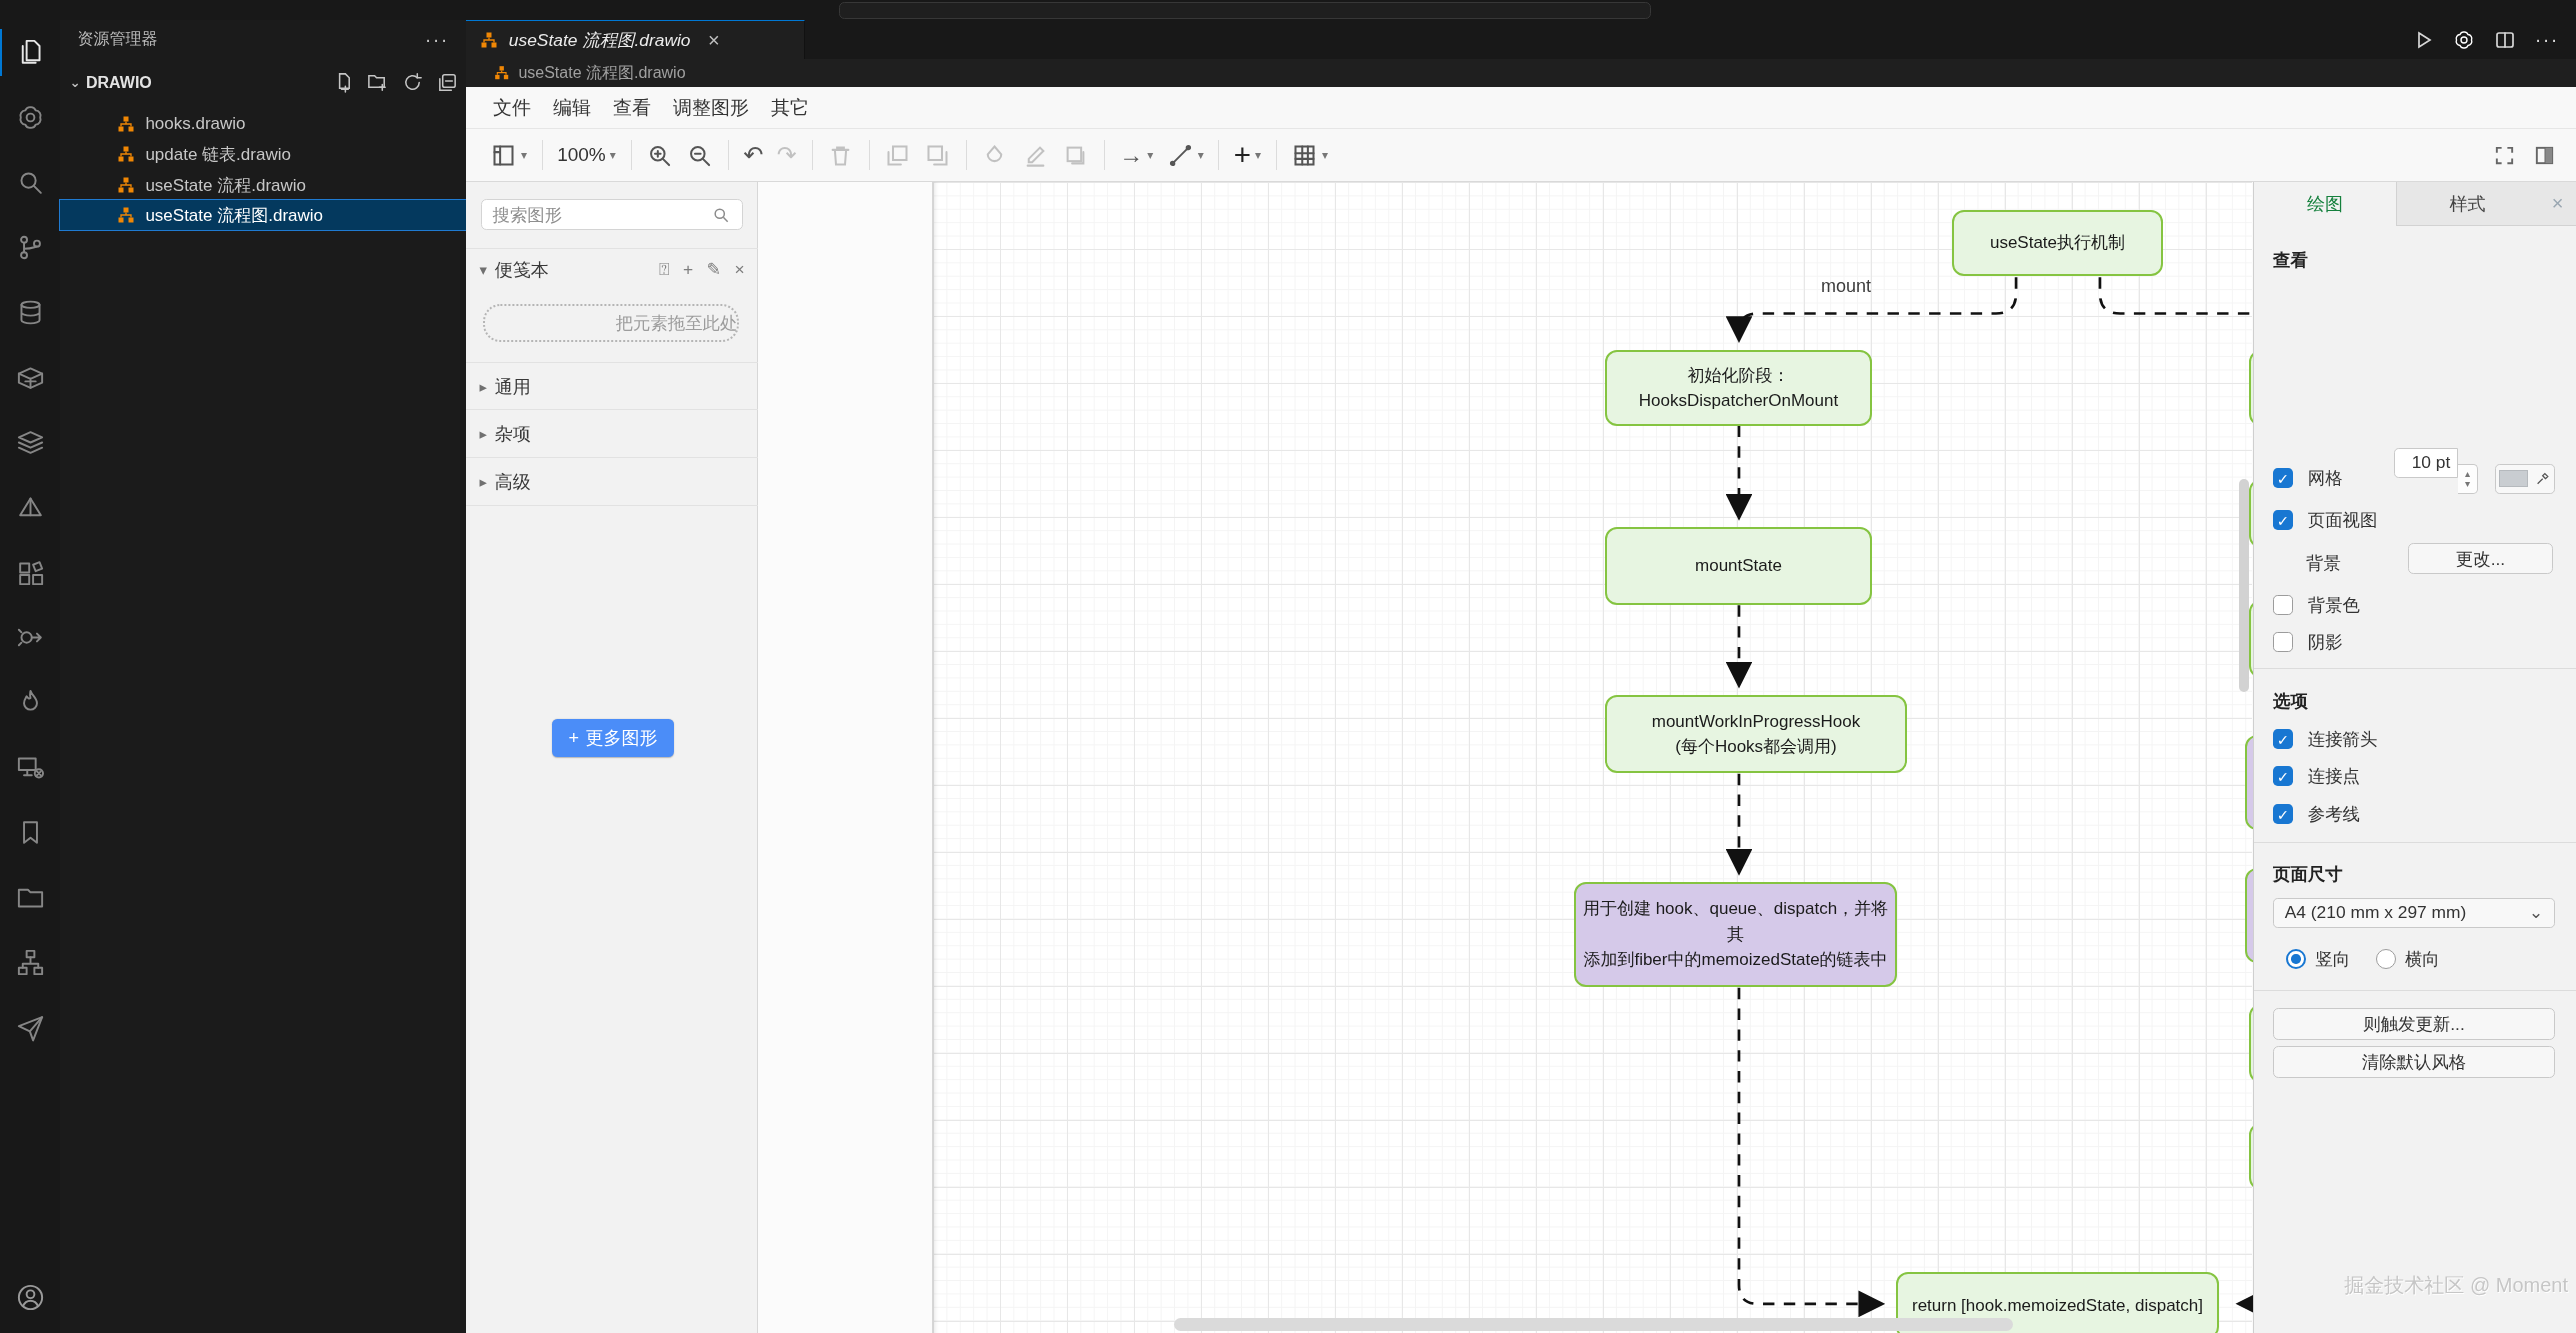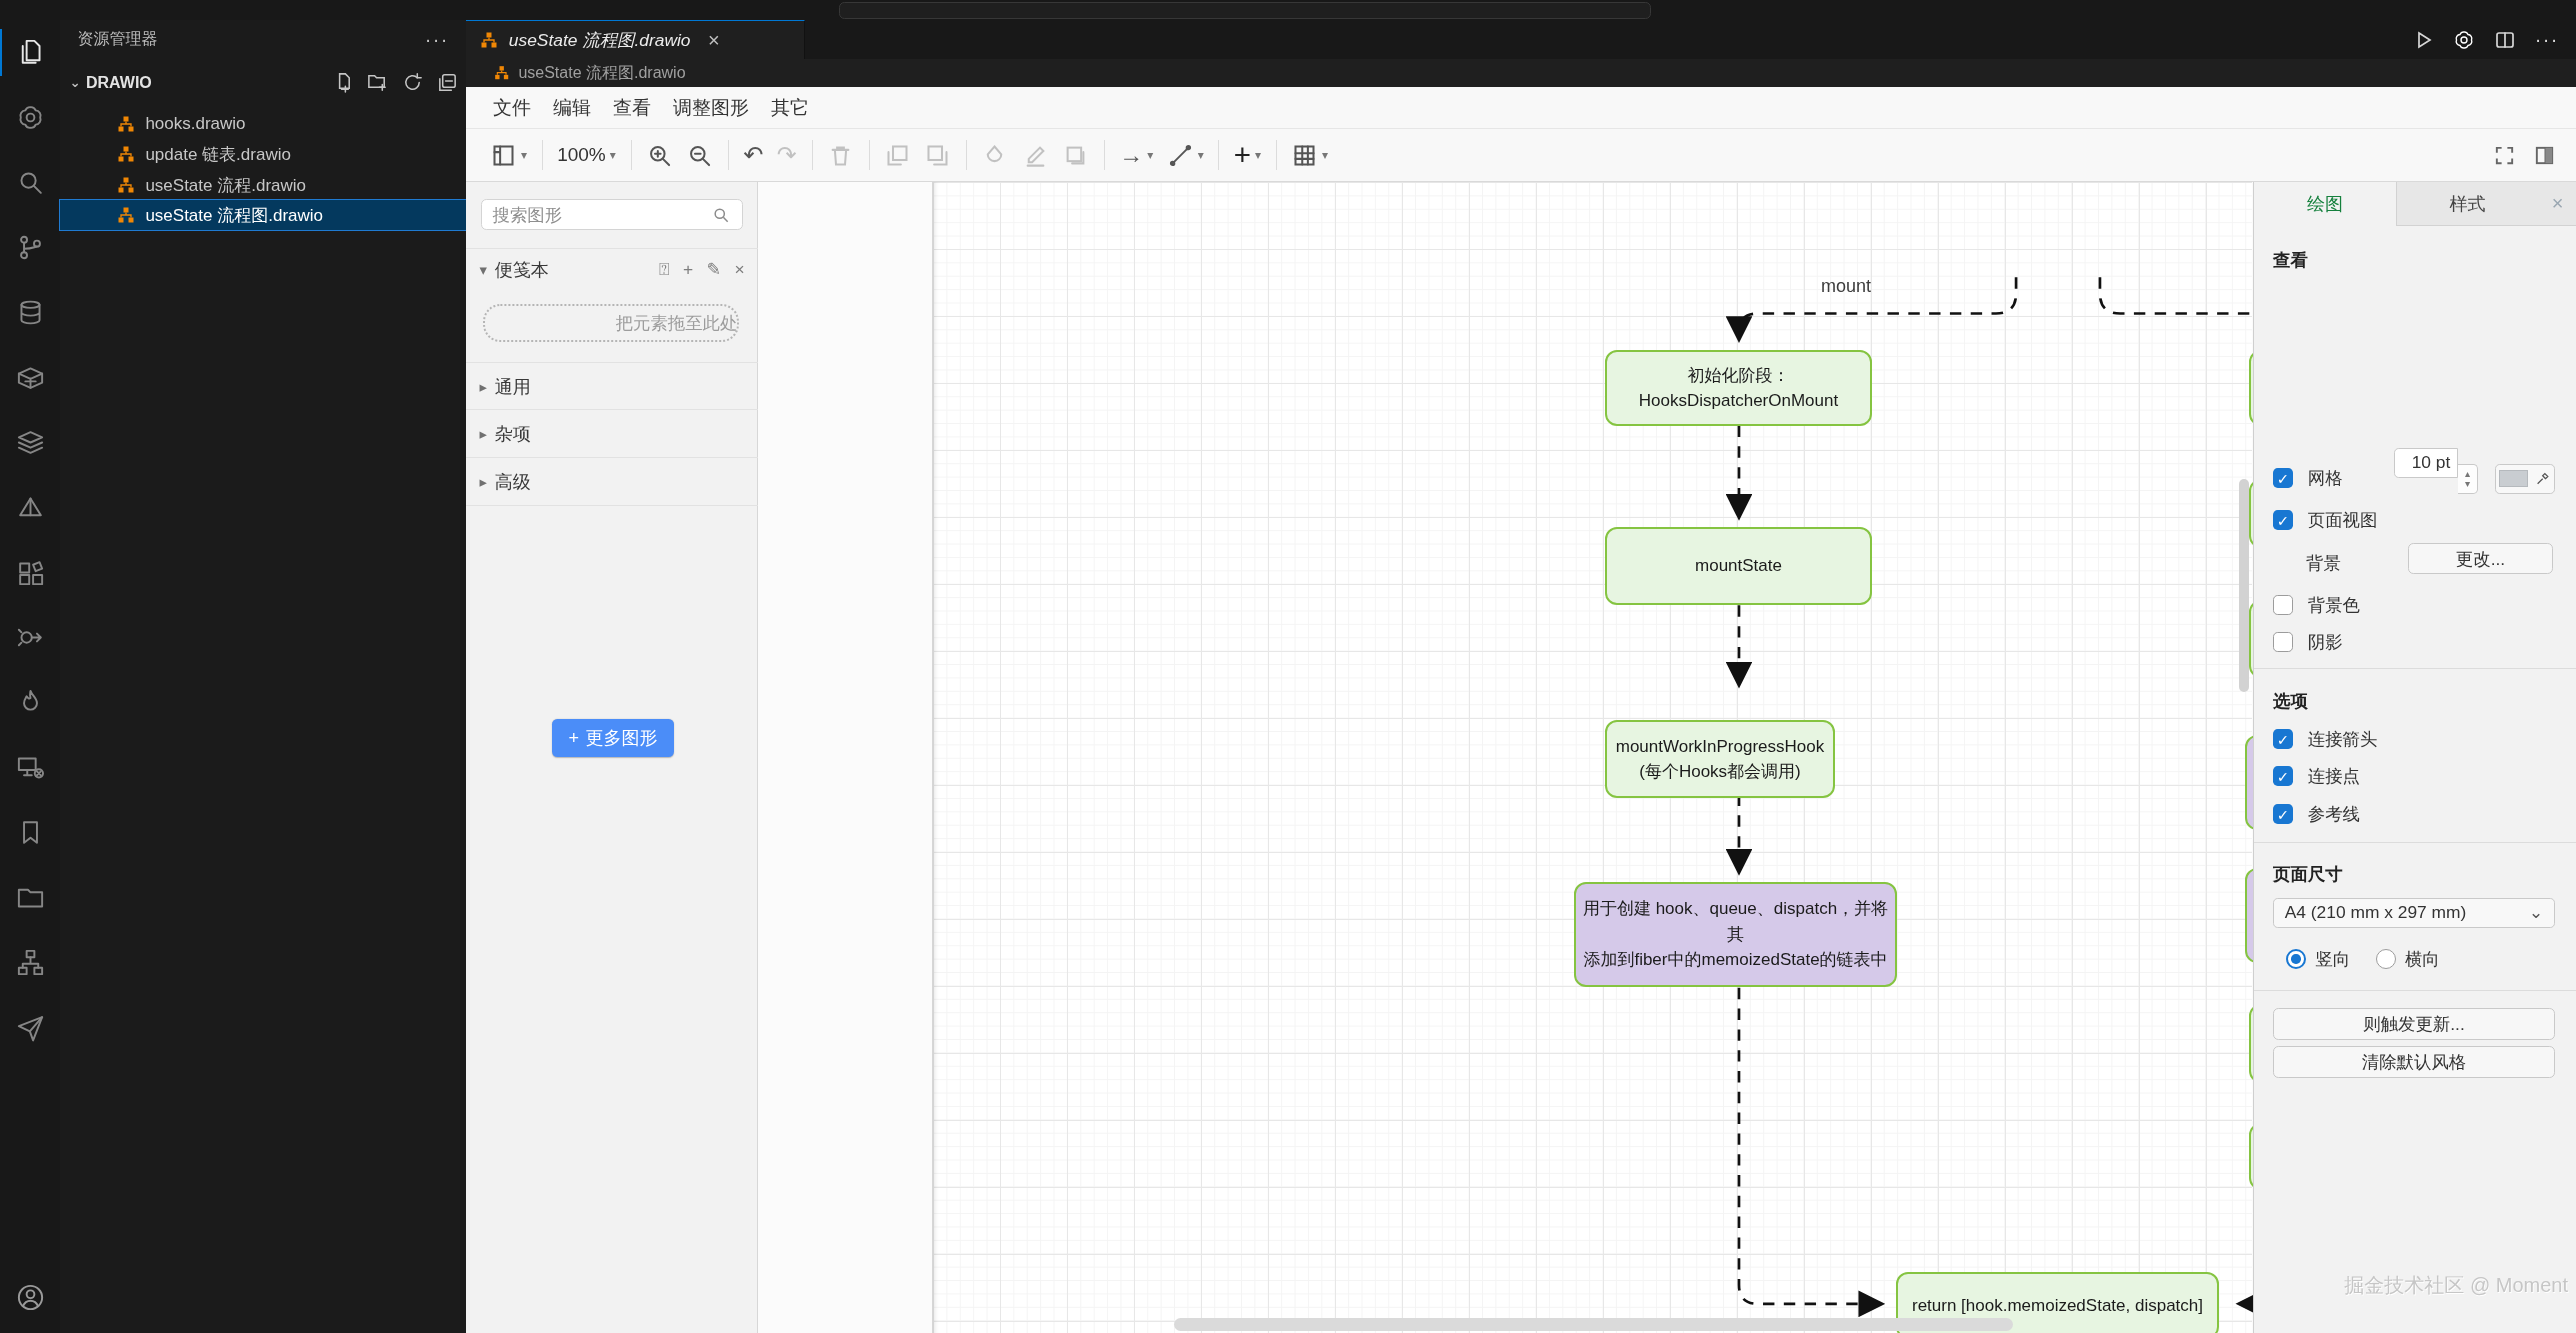--- a/index.html
+++ b/index.html
@@ -507,24 +507,25 @@
         <path d="M2420,740 V806" marker-end="url(#arr)"></path>
         <path d="M2420,966 V1004" marker-end="url(#arr)"></path>
         <path d="M2420,1164 V1207" marker-end="url(#arr)"></path>
         <path d="M2420,1343 V1384" marker-end="url(#arr)"></path>
         <path d="M2420,1502 V1644 Q2420,1672 2392,1672 H2210" marker-end="url(#arr)"></path>
       </g>
     </svg>
 
     <div class="edgelabel" style="left:1063px;top:94px;">mount</div>
 
+    <div class="node" style="left:1194px;top:28px;width:211px;height:66px;">useState执行机制</div>
     <div class="node" style="left:847px;top:168px;width:267px;height:76px;">初始化阶段：
 HooksDispatcherOnMount</div>
     <div class="node" style="left:847px;top:345px;width:267px;height:78px;">mountState</div>
-    <div class="node" style="left:847px;top:538px;width:230px;height:78px;">mountWorkInProgressHook
+    <div class="node" style="left:847px;top:513px;width:302px;height:78px;">mountWorkInProgressHook
 (每个Hooks都会调用)</div>
     <div class="node purple" style="left:816px;top:700px;width:323px;height:105px;">用于创建 hook、queue、dispatch，并将其
 添加到fiber中的memoizedState的链表中</div>
     <div class="node" style="left:1491px;top:168px;width:264px;height:76px;">更新阶段：
 HooksDispatcherOnUpdate</div>
     <div class="node" style="left:1491px;top:297px;width:264px;height:69px;">updateState =&gt; updateReducer</div>
     <div class="node" style="left:1491px;top:418px;width:264px;height:78px;">updateWorkInProgressHook
 (每个Hooks都会调用)</div>
     <div class="node purple" style="left:1487px;top:553px;width:272px;height:95px;">将 hooks、queue 取出，
 将 pendingQueue 合并到 baseQueue</div>

